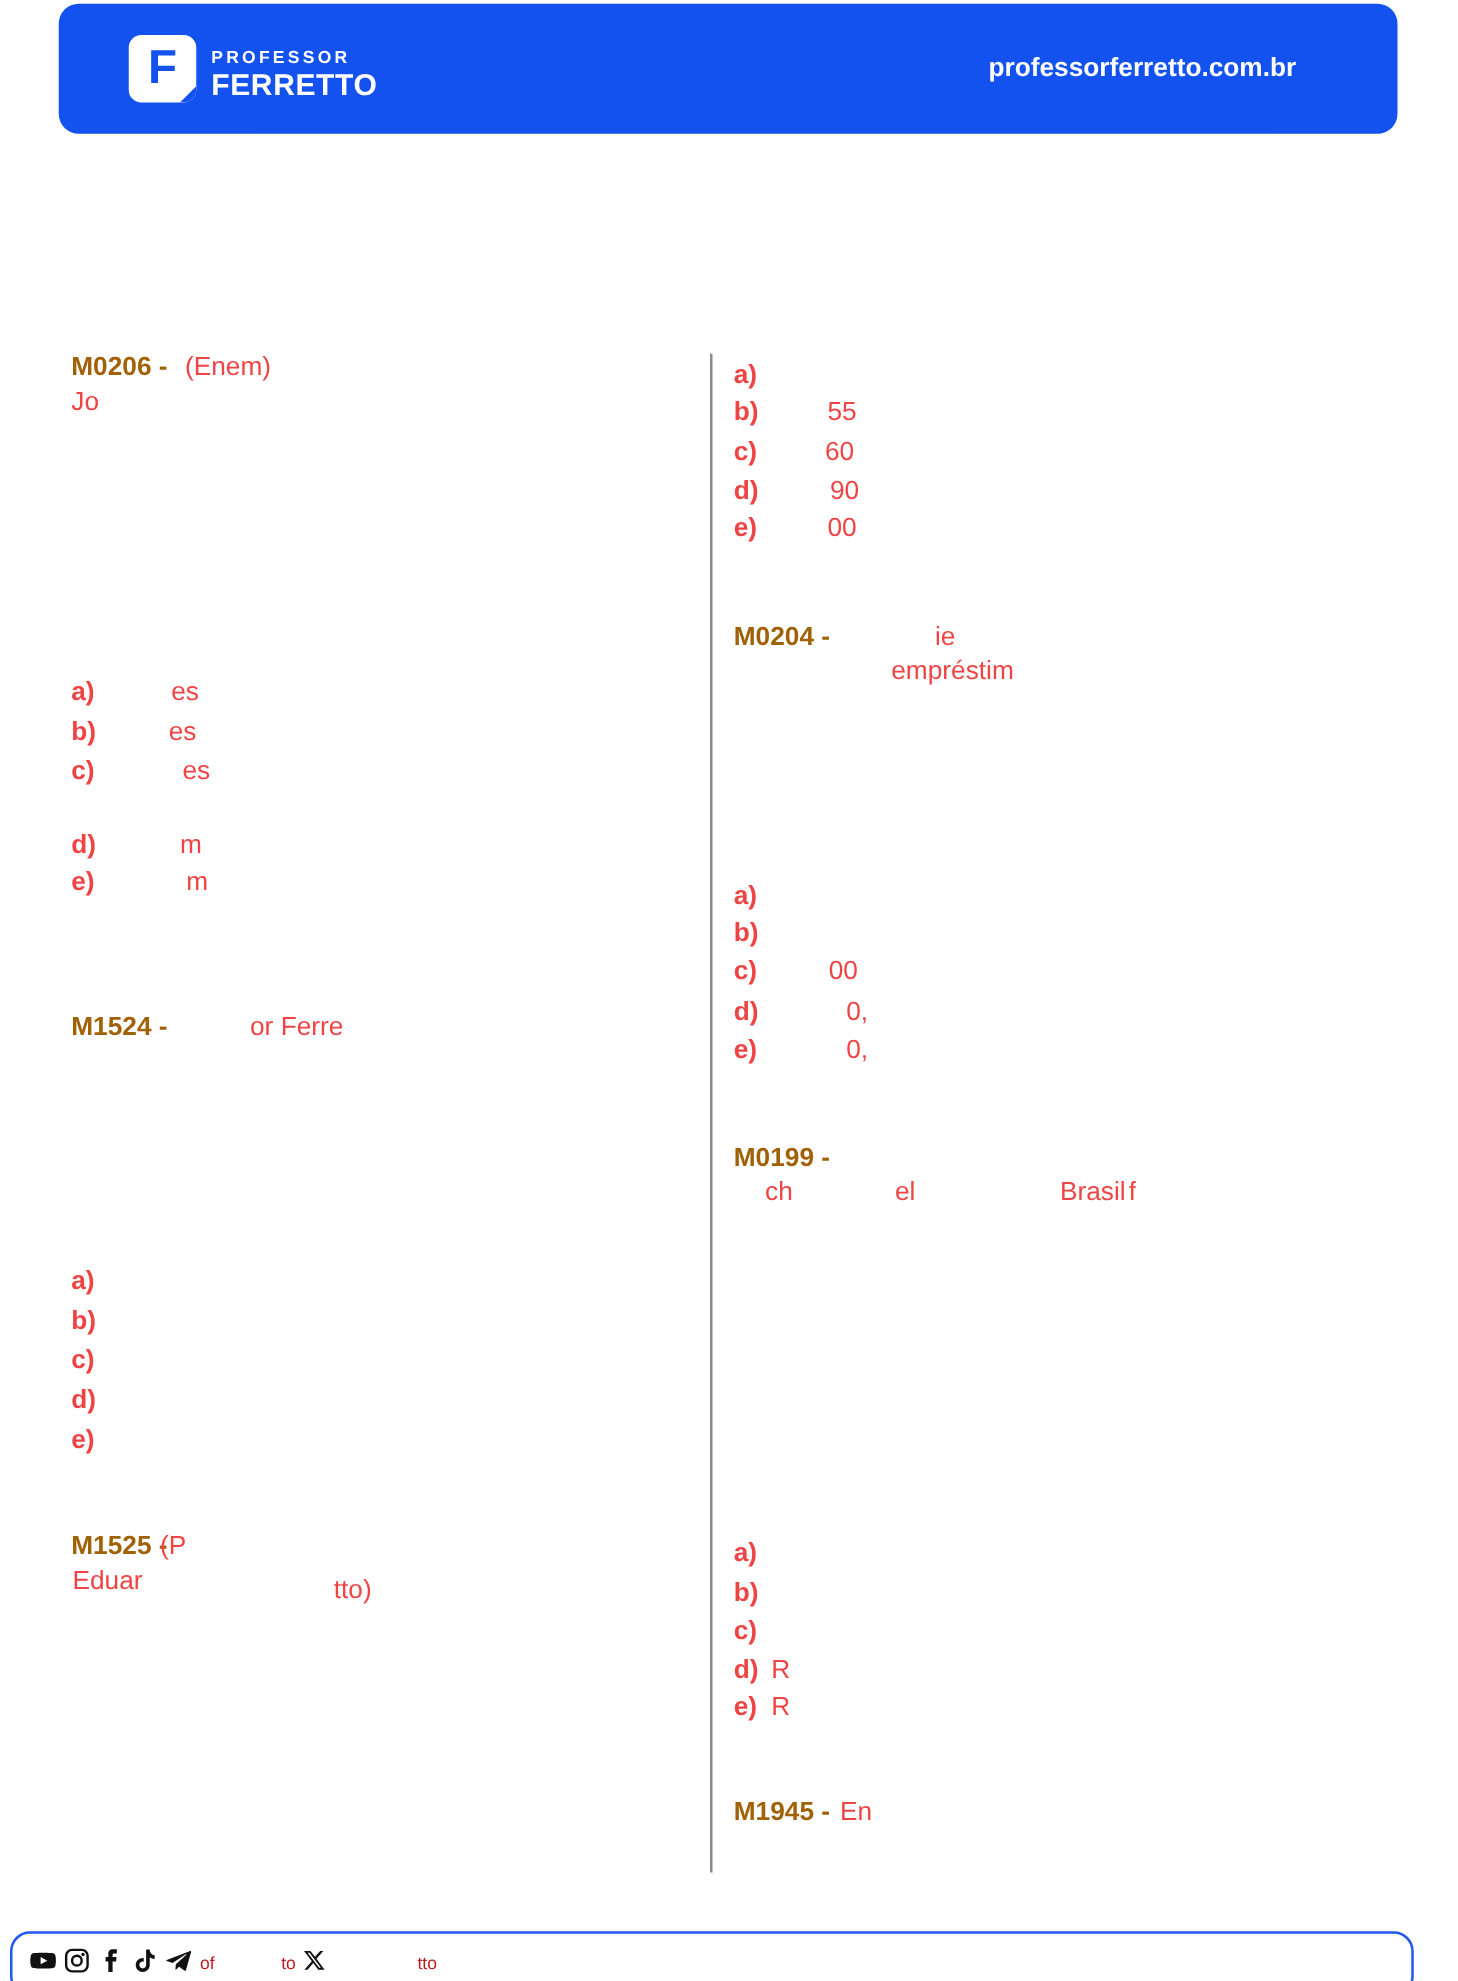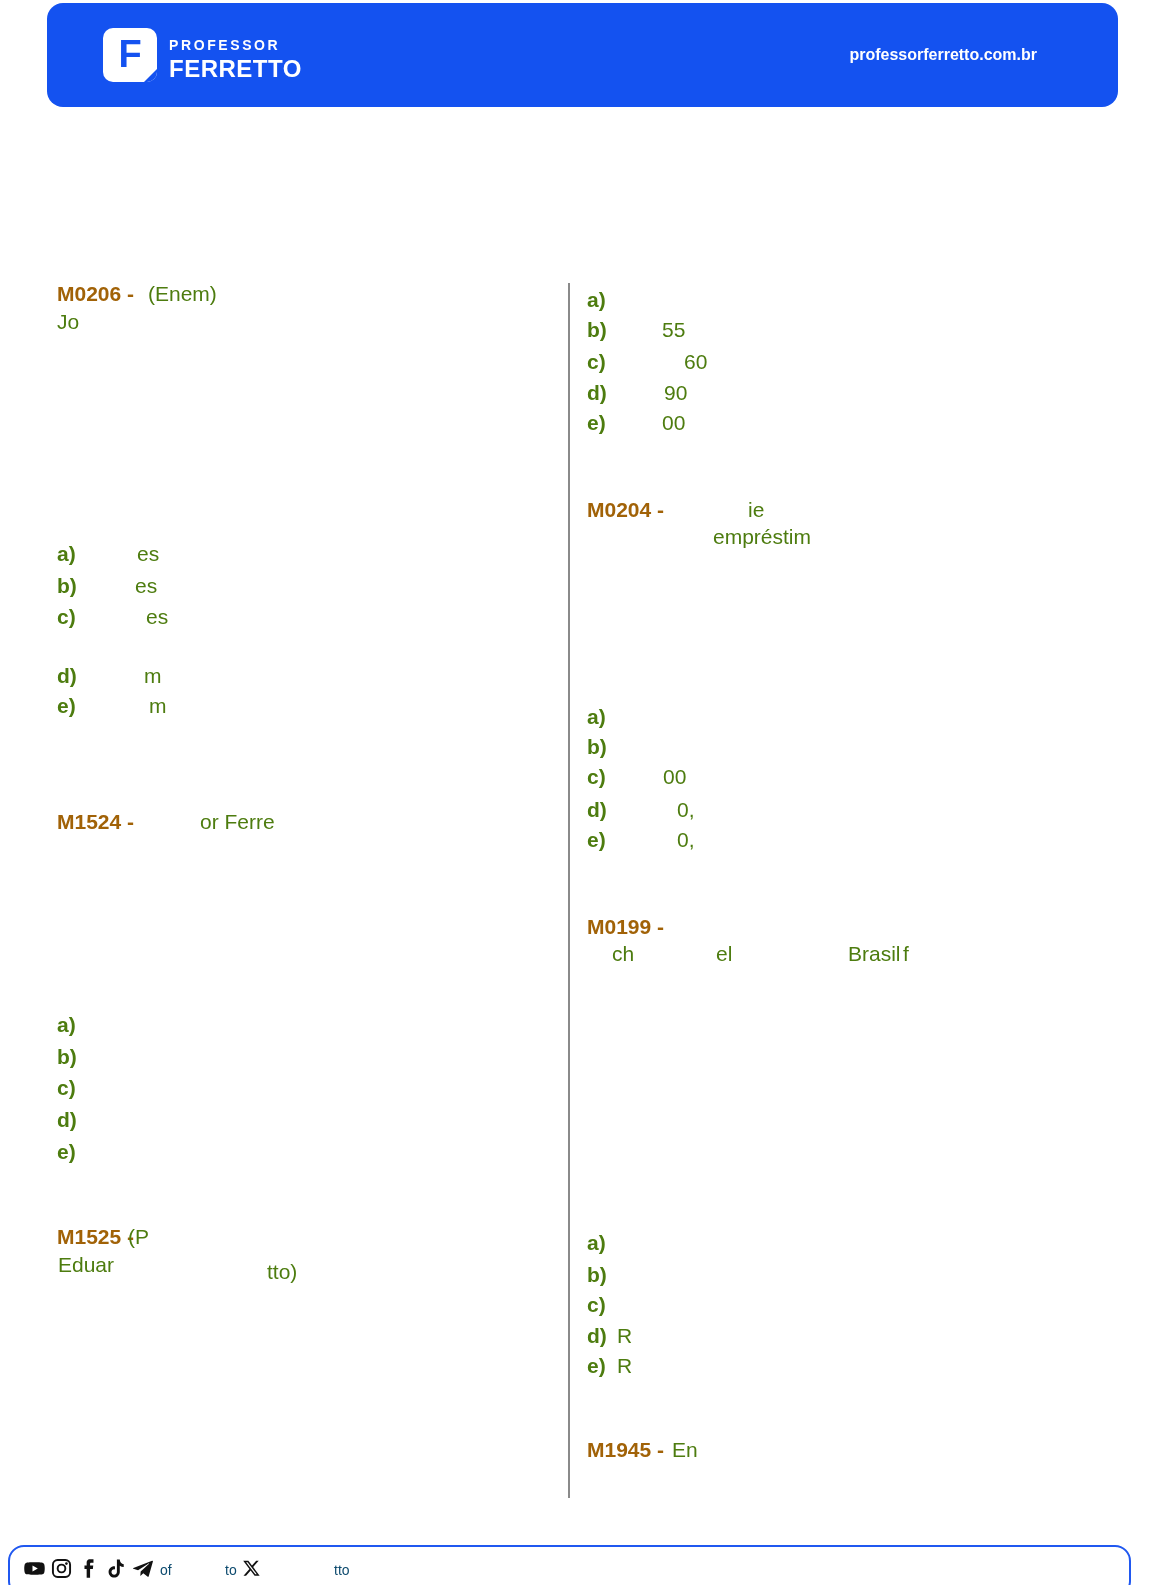--- a/index.html
+++ b/index.html
@@ -8,35 +8,35 @@
 
   
   .topbar{position:absolute;left:47px;top:3px;width:1071px;height:104px;background:#1452f0;border-radius:16px}
   .logo-wrap{position:absolute;left:56px;top:25px;width:260px;height:54px}
   .logo-sq{position:absolute;left:0;top:0;width:54px;height:54px;background:#ffffff;border-radius:10px;display:flex;align-items:center;justify-content:center;overflow:hidden}
   .logo-f{font-size:38px;font-weight:800;color:#1452f0;line-height:1;margin-top:-2px}
   .logo-notch{position:absolute;right:0;bottom:0;width:0;height:0;border-right:13px solid #1452f0;border-top:13px solid transparent}
   .logo-text{position:absolute;left:66px;top:9px}
   .logo-top{font-size:14px;letter-spacing:2.6px;font-weight:700;color:#ffffff}
   .logo-main{font-size:24px;font-weight:800;color:#ffffff;letter-spacing:.5px;margin-top:2px}
-  .site-url{position:absolute;right:81px;top:50%;transform:translateY(-50%);font-size:16px;font-weight:700;color:#ffffff}
+  .site-url{position:absolute;right:81px;top:50%;transform:translateY(-50%);font-size:21px;font-weight:700;color:#ffffff}
 
   
   .divider{position:absolute;left:568px;top:283px;width:2px;height:1215px;background:#8a8a8a}
 
-  .t{position:absolute;font-size:21px;line-height:26px;white-space:pre;color:#4d7c0f}
+  .t{position:absolute;font-size:21px;line-height:26px;white-space:pre;color:#ef4444}
   .b{font-weight:700}
   .code{color:#a16207;font-weight:700}
 
   
   .bottombar{position:absolute;left:8px;top:1545px;width:1123px;height:52px;background:#ffffff;border:2px solid #2058f0;border-radius:16px}
   .social{position:absolute;left:14px;top:11px;display:flex;align-items:center;gap:6px}
   .sicon{width:21px;height:21px;display:flex;align-items:center;justify-content:center}
   .sicon svg{width:100%;height:100%;fill:#111}
-  .f-frag{position:absolute;top:15px;font-size:14px;color:#0c4a6e}
+  .f-frag{position:absolute;top:15px;font-size:14px;color:#b91c1c}
   .x-ic{position:absolute;left:232px;top:12px;width:19px;height:19px}
   .x-ic svg{width:100%;height:100%;fill:#111}
 </style>
 </head>
 <body>
 
 <header class="topbar">
   <div class="logo-wrap">
     <div class="logo-sq">
       <span class="logo-f">F</span>
@@ -85,21 +85,21 @@
   <span class="t" style="left:128px;top:1224px">(P</span>
   <span class="t" style="left:267px;top:1259px">tto)</span>
   <span class="t" style="left:58px;top:1252px">Eduar</span>
 </div>
 
 <div>
   <span class="t b" style="left:587px;top:287px">a)</span>
   <span class="t b" style="left:587px;top:317px">b)</span>
   <span class="t" style="left:662px;top:317px">55</span>
   <span class="t b" style="left:587px;top:349px">c)</span>
-  <span class="t" style="left:684px;top:349px">60</span>
+  <span class="t" style="left:660px;top:349px">60</span>
   <span class="t b" style="left:587px;top:380px">d)</span>
   <span class="t" style="left:664px;top:380px">90</span>
   <span class="t b" style="left:587px;top:410px">e)</span>
   <span class="t" style="left:662px;top:410px">00</span>
 </div>
 
 <div>
   <span class="t code" style="left:587px;top:497px">M0204 -</span>
   <span class="t" style="left:748px;top:497px">ie</span>
   <span class="t" style="left:713px;top:524px">empréstim</span>

